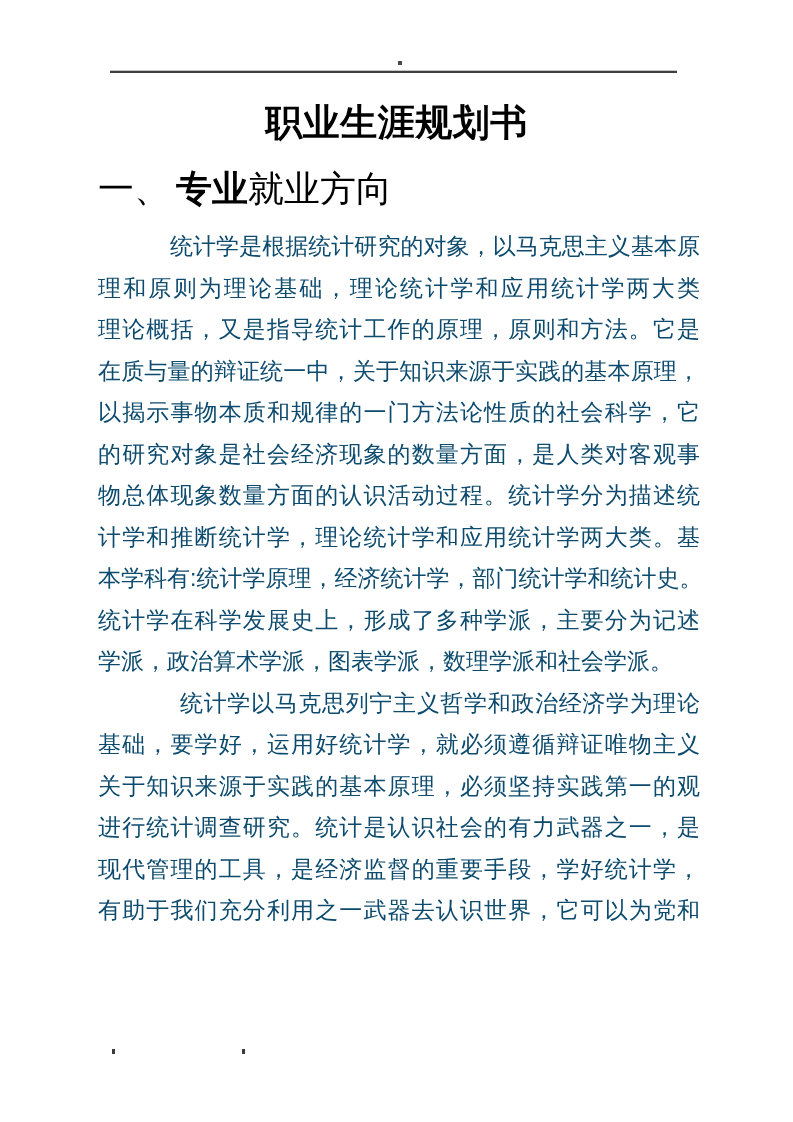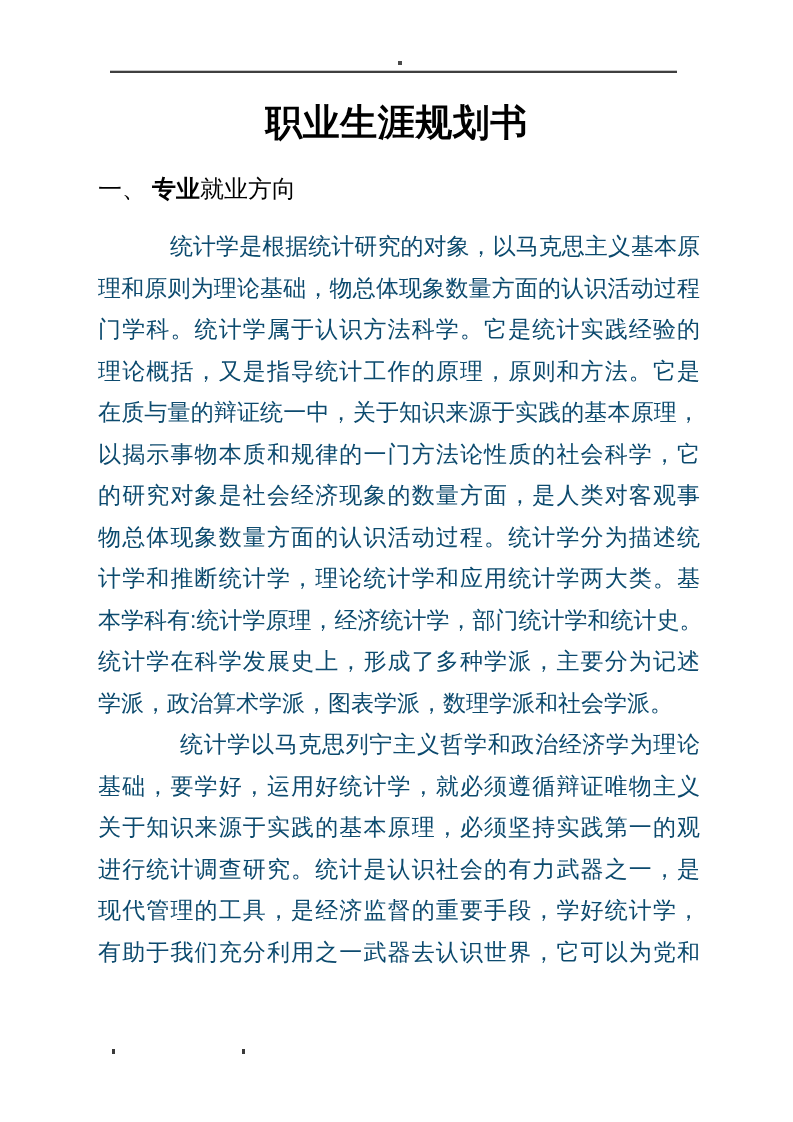--- a/index.html
+++ b/index.html
@@ -45,21 +45,21 @@
     line-height: 48px;
     font-weight: bold;
     letter-spacing: 0.5px;
   }
   
   .section-heading {
     position: absolute;
     top: 167px;
     left: 98px;
     margin: 0;
-    font-size: 24px;
+    font-size: 36px;
     line-height: 44px;
     font-weight: normal;
     white-space: nowrap;
   }
   .section-heading .num {
     padding-right: 6px;
   }
   .section-heading .bold {
     font-weight: bold;
   }
@@ -103,22 +103,21 @@
   <div class="header-rule"></div>
 
   <h1 class="doc-title">职业生涯规划书</h1>
 
   <h2 class="section-heading">
     <span class="num">一、</span><span class="bold">专业</span><span>就业方向</span>
   </h2>
 
   <div class="body-text">
       <div class="line" style="padding-left: 72px;">统计学是根据统计研究的对象，以马克思主义基本原</div>
-      <div class="line">理和原则为理论基础，物总体现象数量方面的认识活动过程</div>
-      <div class="line">门学科。统计学属于认识方法科学。它是统计实践经验的</div>
+      <div class="line">理和原则为理论基础，理论统计学和应用统计学两大类</div>
       <div class="line">理论概括，又是指导统计工作的原理，原则和方法。它是</div>
       <div class="line">在质与量的辩证统一中，关于知识来源于实践的基本原理，</div>
       <div class="line">以揭示事物本质和规律的一门方法论性质的社会科学，它</div>
       <div class="line">的研究对象是社会经济现象的数量方面，是人类对客观事</div>
       <div class="line">物总体现象数量方面的认识活动过程。统计学分为描述统</div>
       <div class="line">计学和推断统计学，理论统计学和应用统计学两大类。基</div>
       <div class="line">本学科有:统计学原理，经济统计学，部门统计学和统计史。</div>
       <div class="line">统计学在科学发展史上，形成了多种学派，主要分为记述</div>
       <div class="line no-just">学派，政治算术学派，图表学派，数理学派和社会学派。</div>
       <div class="line" style="padding-left: 82px;">统计学以马克思列宁主义哲学和政治经济学为理论</div>

